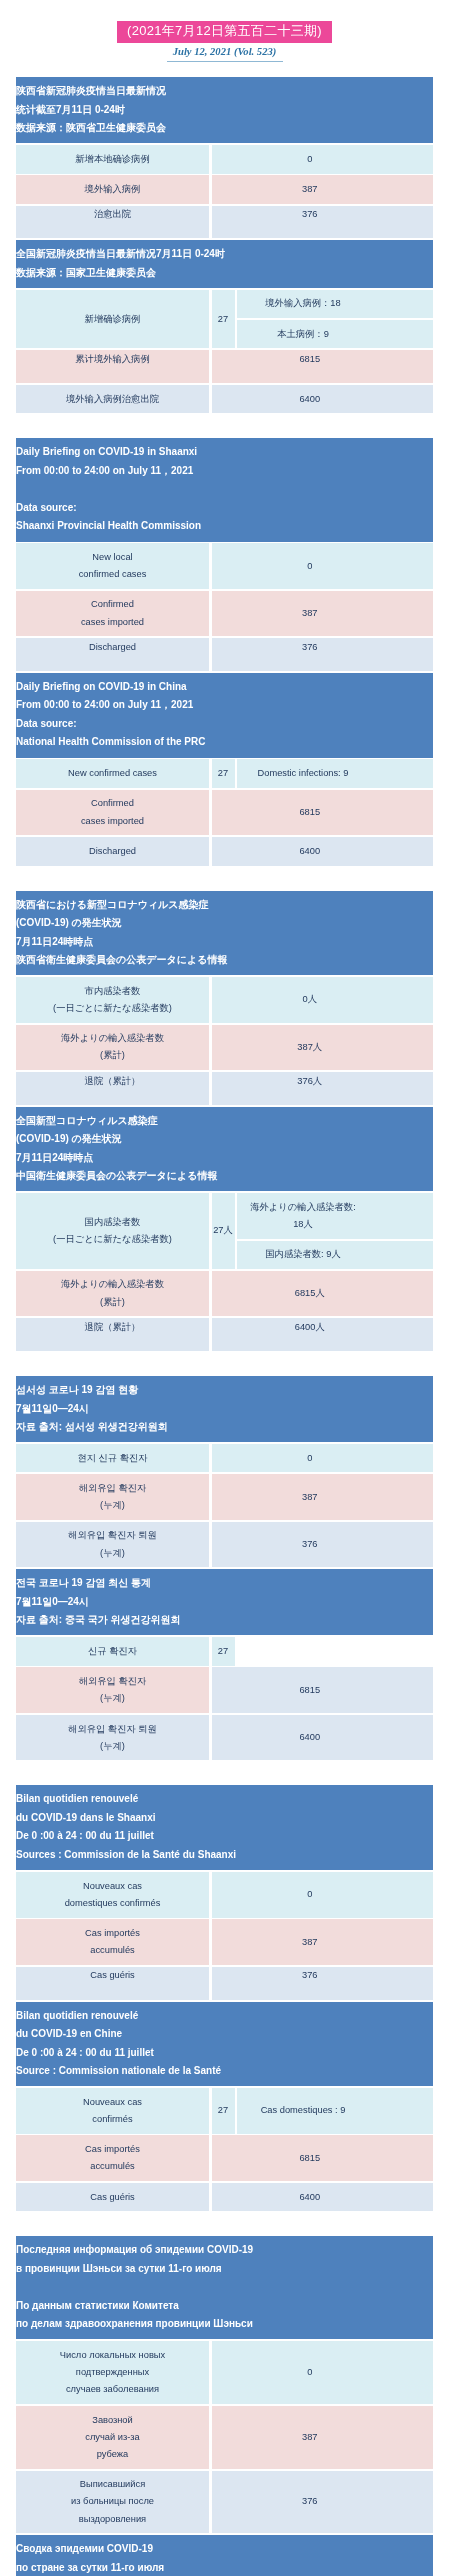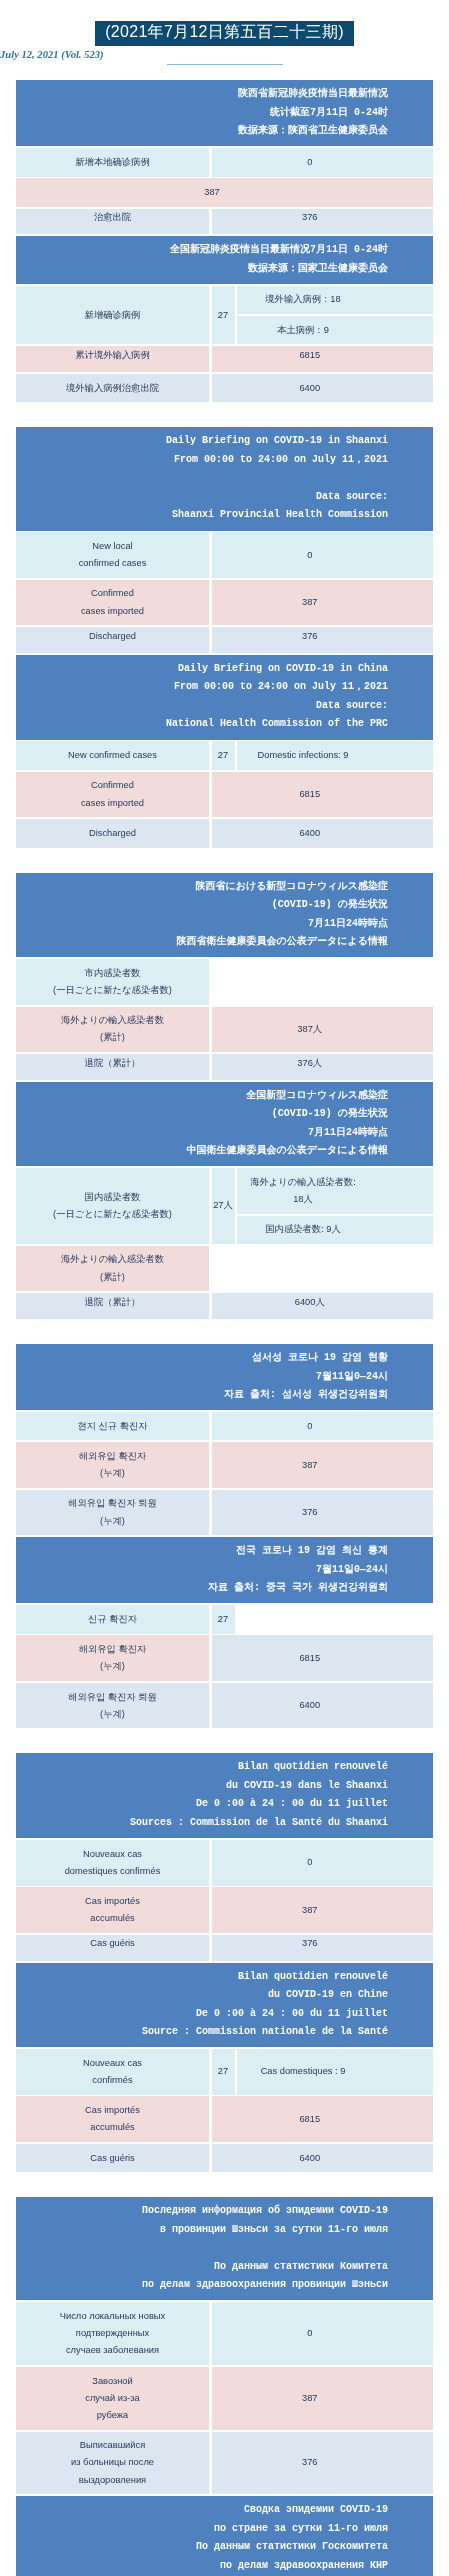--- a/index.html
+++ b/index.html
@@ -7,28 +7,29 @@
     width:449px;
     font-family:"Liberation Sans", sans-serif;
     -webkit-font-smoothing:antialiased;
   }
   .page{width:449px;padding-top:20.5px;}
 
   
   .issue-badge{
     width:fit-content;
     margin:0 auto;
-    background:#0c4a6e;
+    background:#ec4899;
     color:#ffffff;
-    font-size:16px;
+    font-size:13px;
     letter-spacing:0.3px;
     padding:1.9px 10px 2.5px 10px;
   }
   .issue-date{
     margin-top:3.1px;
+    text-align:center;
     color:#2d73a5;
     font-family:"Liberation Serif", serif;
     font-style:italic;
     font-weight:bold;
     font-size:10.6px;
   }
   .date-underline{
     width:116px;
     height:0;
     border-top:0.6px solid #8fb8d4;
@@ -39,40 +40,39 @@
   .sections{width:417px;margin:15.5px auto 0 auto;}
   .lang-section{margin-top:1.9px;}
   .lang-section.block-start{margin-top:25px;}
 
   .sec-header{
     background:#4e81bd;
     color:#ffffff;
     font-weight:bold;
     font-size:10px;
     line-height:1.85;
-    text-align:right;
+    text-align:left;
     white-space:pre-line;
     padding:5px 45px 5.6px 0;
-    font-family:Liberation Mono, monospace;
   }
 
   .row{display:flex;gap:2.5px;margin-top:1.9px;align-items:stretch;}
   .cell{
     display:flex;
     align-items:center;
     justify-content:center;
     text-align:center;
     white-space:pre-line;
     color:#233a5e;
     font-size:9.3px;
     line-height:1.85;
     padding-top:5.6px;
     padding-bottom:5.6px;
   }
-  .row.compact .cell{padding-top:0.6px;padding-bottom:8px;}
+  .row.compact .cell{padding-top:0.6px;padding-bottom:15px;}
   .c-label{width:193px;flex:none;}
   .c-val{flex:1;padding-right:25px;}
   .c-mid{width:23px;flex:none;}
   .c-subs{flex:1;display:flex;flex-direction:column;gap:1.9px;background:transparent;}
   .c-sub{flex:1;padding-right:64px;}
 
   
   .tone-cyan .cell{background:#daeef3;}
   .tone-pink .cell{background:#f2dcdb;}
   .tone-lav  .cell{background:#dce6f1;}
@@ -90,20 +90,21 @@
   <div class="sections" id="sections">
       <section class="lang-section">
         <div class="sec-header">陕西省新冠肺炎疫情当日最新情况
 统计截至7月11日 0-24时
 数据来源：陕西省卫生健康委员会</div>
         <div class="row tone-cyan">
           <div class="cell c-label">新增本地确诊病例</div>
           <div class="cell c-val">0</div>
         </div>
         <div class="row tone-pink">
+          <div class="cell c-label">境外输入病例</div>
           <div class="cell c-val">387</div>
         </div>
         <div class="row tone-lav compact">
           <div class="cell c-label">治愈出院</div>
           <div class="cell c-val">376</div>
         </div>
       </section>
       <section class="lang-section">
         <div class="sec-header">全国新冠肺炎疫情当日最新情况7月11日 0-24时
 数据来源：国家卫生健康委员会</div>
@@ -168,20 +169,21 @@
         </div>
       </section>
       <section class="lang-section block-start">
         <div class="sec-header">陕西省における新型コロナウィルス感染症
 (COVID-19) の発生状況
 7月11日24時時点
 陕西省衛生健康委員会の公表データによる情報</div>
         <div class="row tone-cyan">
           <div class="cell c-label">市内感染者数
 (一日ごとに新たな感染者数)</div>
+          <div class="cell c-val">0人</div>
         </div>
         <div class="row tone-pink">
           <div class="cell c-label">海外よりの輸入感染者数
 (累計)</div>
           <div class="cell c-val">387人</div>
         </div>
         <div class="row tone-lav compact">
           <div class="cell c-label">退院（累計）</div>
           <div class="cell c-val">376人</div>
         </div>
@@ -197,20 +199,21 @@
           <div class="cell c-mid">27人</div>
           <div class="c-subs">
             <div class="cell c-sub">海外よりの輸入感染者数:
 18人</div>
             <div class="cell c-sub">国内感染者数: 9人</div>
           </div>
         </div>
         <div class="row tone-pink">
           <div class="cell c-label">海外よりの輸入感染者数
 (累計)</div>
+          <div class="cell c-val">6815人</div>
         </div>
         <div class="row tone-lav compact">
           <div class="cell c-label">退院（累計）</div>
           <div class="cell c-val">6400人</div>
         </div>
       </section>
       <section class="lang-section block-start">
         <div class="sec-header">섬서성 코로나 19 감염 현황
 7월11일0—24시
 자료 출처: 섬서성 위생건강위원회</div>

